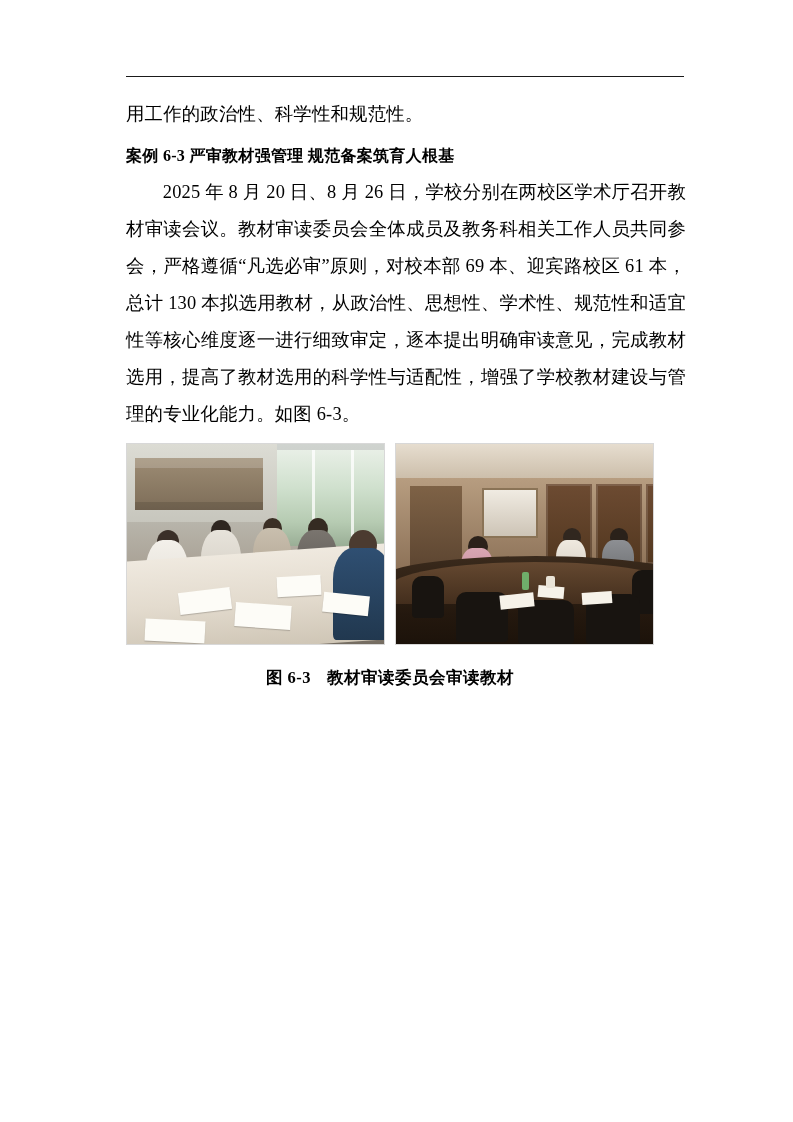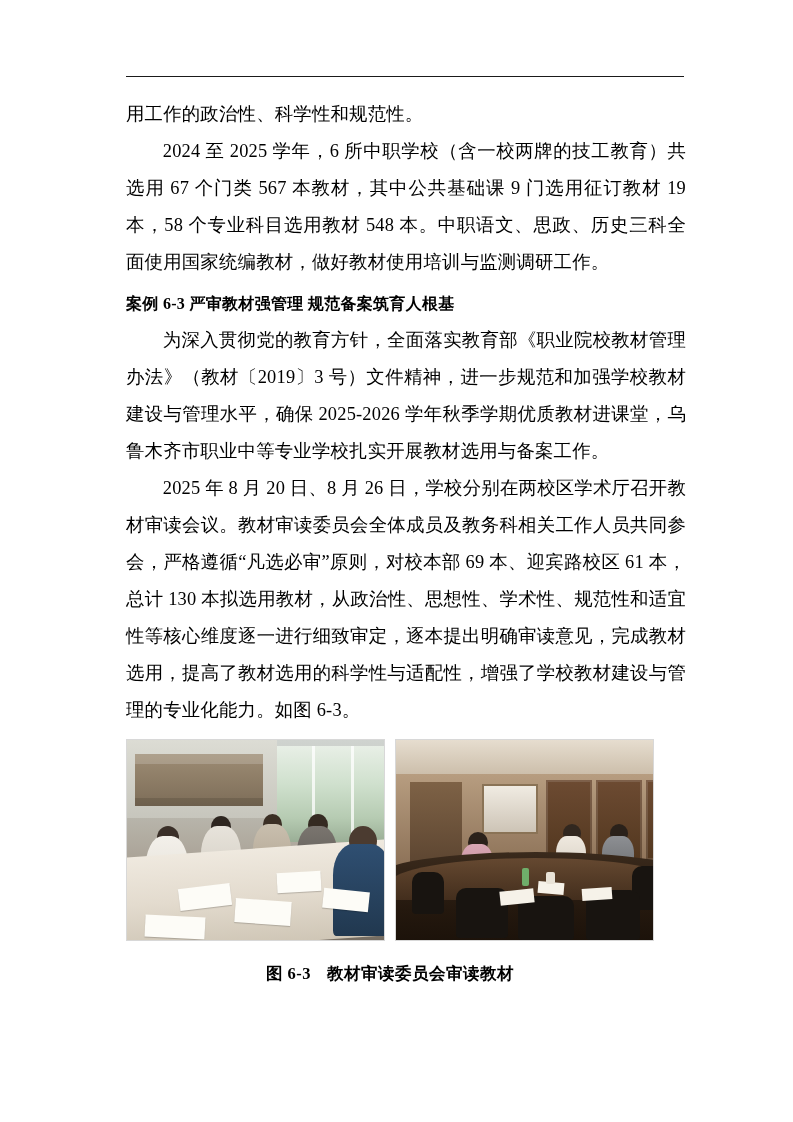--- a/index.html
+++ b/index.html
@@ -239,25 +239,23 @@
 <body>
 
 <div class="page">
 
   <div class="header-rule"></div>
 
   <div class="content">
 
     <p class="body-text">用工作的政治性、科学性和规范性。</p>
 
-    <p class="body-text indent">2024 至 2025 学年，6 所中职学校（含一校两牌的技工教育）共选用 67 个门类 567 本教材，其中公共基础课 9 门选用征订教材 19 本，58 个专业科目选用教材 548 本。中职语文、思政、历史三科全面使用国家统编教材，做好教材使用培训与监测调研工作。</p>
 
     <h3 class="case-title">案例 6-3  严审教材强管理  规范备案筑育人根基</h3>
 
-    <p class="body-text indent">为深入贯彻党的教育方针，全面落实教育部《职业院校教材管理办法》（教材〔2019〕3 号）文件精神，进一步规范和加强学校教材建设与管理水平，确保 2025-2026 学年秋季学期优质教材进课堂，乌鲁木齐市职业中等专业学校扎实开展教材选用与备案工作。</p>
 
     <p class="body-text indent">2025 年 8 月 20 日、8 月 26 日，学校分别在两校区学术厅召开教材审读会议。教材审读委员会全体成员及教务科相关工作人员共同参会，严格遵循“凡选必审”原则，对校本部 69 本、迎宾路校区 61 本，总计 130 本拟选用教材，从政治性、思想性、学术性、规范性和适宜性等核心维度逐一进行细致审定，逐本提出明确审读意见，完成教材选用，提高了教材选用的科学性与适配性，增强了学校教材建设与管理的专业化能力。如图 6-3。</p>
 
     <div class="figure-block">
       <div class="figure-row">
 
         <div class="photo p1">
           <div class="wall"></div>
           <div class="shelf"></div>
           <div class="window"></div>

